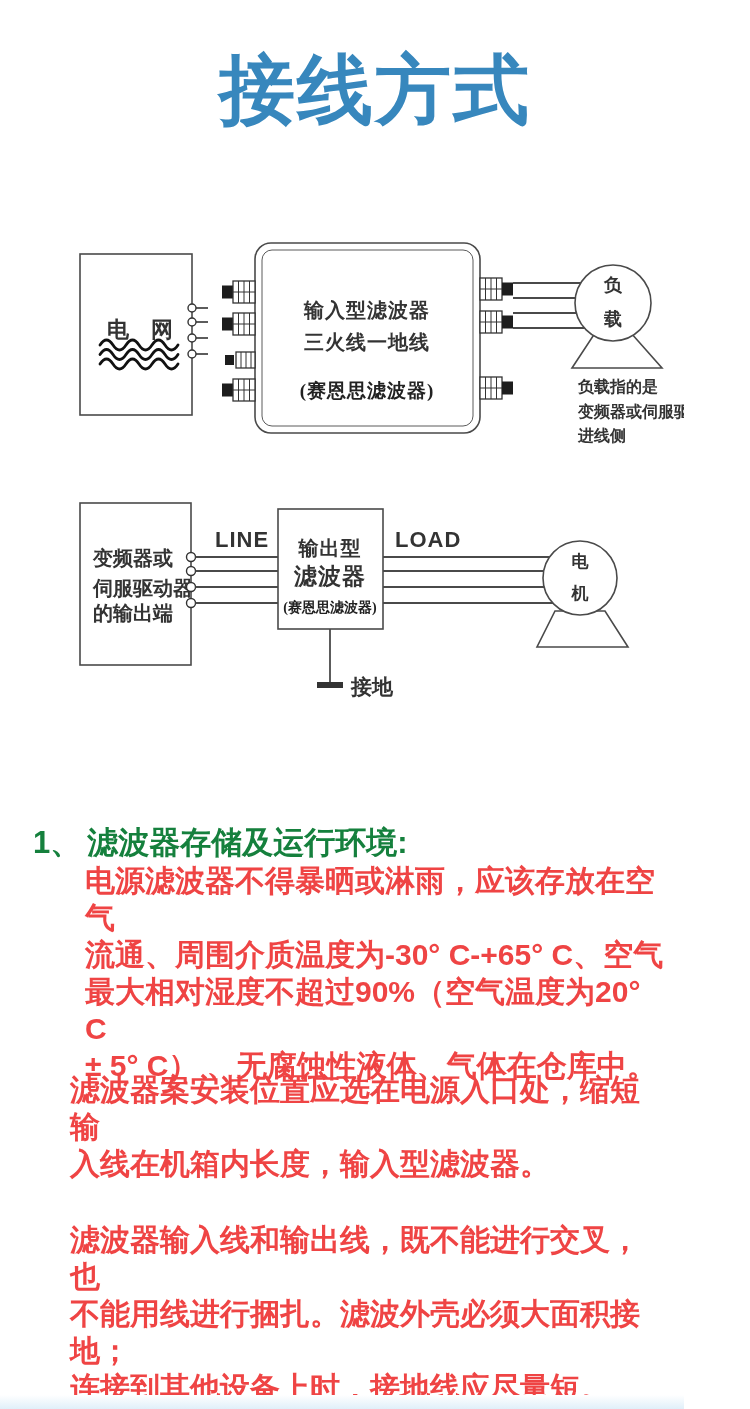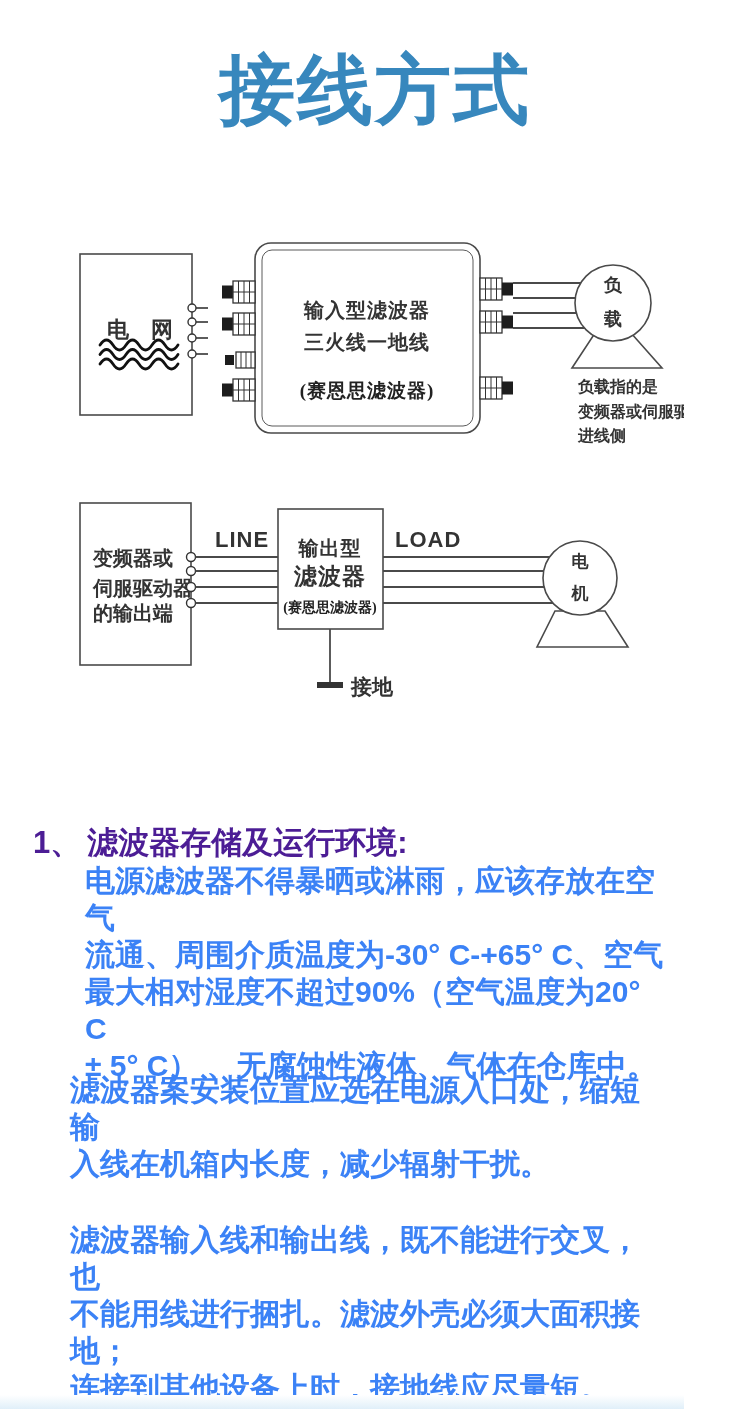--- a/index.html
+++ b/index.html
@@ -19,23 +19,23 @@
   svg .node{fill:#ffffff;stroke:#333;stroke-width:1.4;}
   svg .dtext{font-family:"Liberation Sans",sans-serif;fill:#333;font-weight:700;}
   svg .dserif{font-family:"Liberation Serif",serif;fill:#222;font-weight:700;}
   svg .cap{fill:#1d1d1d;}
   svg .gbody{fill:#fff;stroke:#333;stroke-width:1.3;}
   svg .rib{stroke:#333;stroke-width:1;}
   
   .section{position:absolute;left:33px;right:18px;color:#383838;}
   #section1{top:824px;}
   #section2{top:1070px;}
-  .sec-head{font-size:31px;font-weight:800;color:#4c1d95;line-height:37px;}
+  .sec-head{font-size:31px;font-weight:800;color:#15803d;line-height:37px;}
   .sec-num{margin-right:6px;}
-  .sec-body{font-size:30px;font-weight:700;color:#3b82f6;line-height:37px;
+  .sec-body{font-size:30px;font-weight:700;color:#ef4444;line-height:37px;
             white-space:pre-line;margin-top:1px;}
   #section1 .sec-body{padding-left:52px;}
   #section2 .sec-body{padding-left:37px;}
   .para2{margin-top:39px;}
   .bottom-strip{position:absolute;left:0;bottom:0;width:750px;height:14px;
                 background:linear-gradient(#ffffff,#e0eff9);}
 </style>
 </head>
 <body>
 
@@ -210,20 +210,20 @@
       <span class="sec-num">1、</span><span>滤波器存储及运行环境:</span>
     </div>
     <div class="sec-body">电源滤波器不得暴晒或淋雨，应该存放在空气
 流通、周围介质温度为-30° C-+65° C、空气
 最大相对湿度不超过90%（空气温度为20° C
 ± 5° C） 、无腐蚀性液体、气体在仓库中。</div>
   </div>
 
   <div class="section" id="section2">
     <div class="sec-body">滤波器案安装位置应选在电源入口处，缩短输
-入线在机箱内长度，减少辐射干扰。</div>
+入线在机箱内长度，输入型滤波器。</div>
     <div class="sec-body para2">滤波器输入线和输出线，既不能进行交叉，也
 不能用线进行捆扎。滤波外壳必须大面积接地；
 连接到其他设备上时，接地线应尽量短。</div>
   </div>
 
   <div class="bottom-strip"></div>
 </div>
 
 </body></html>

